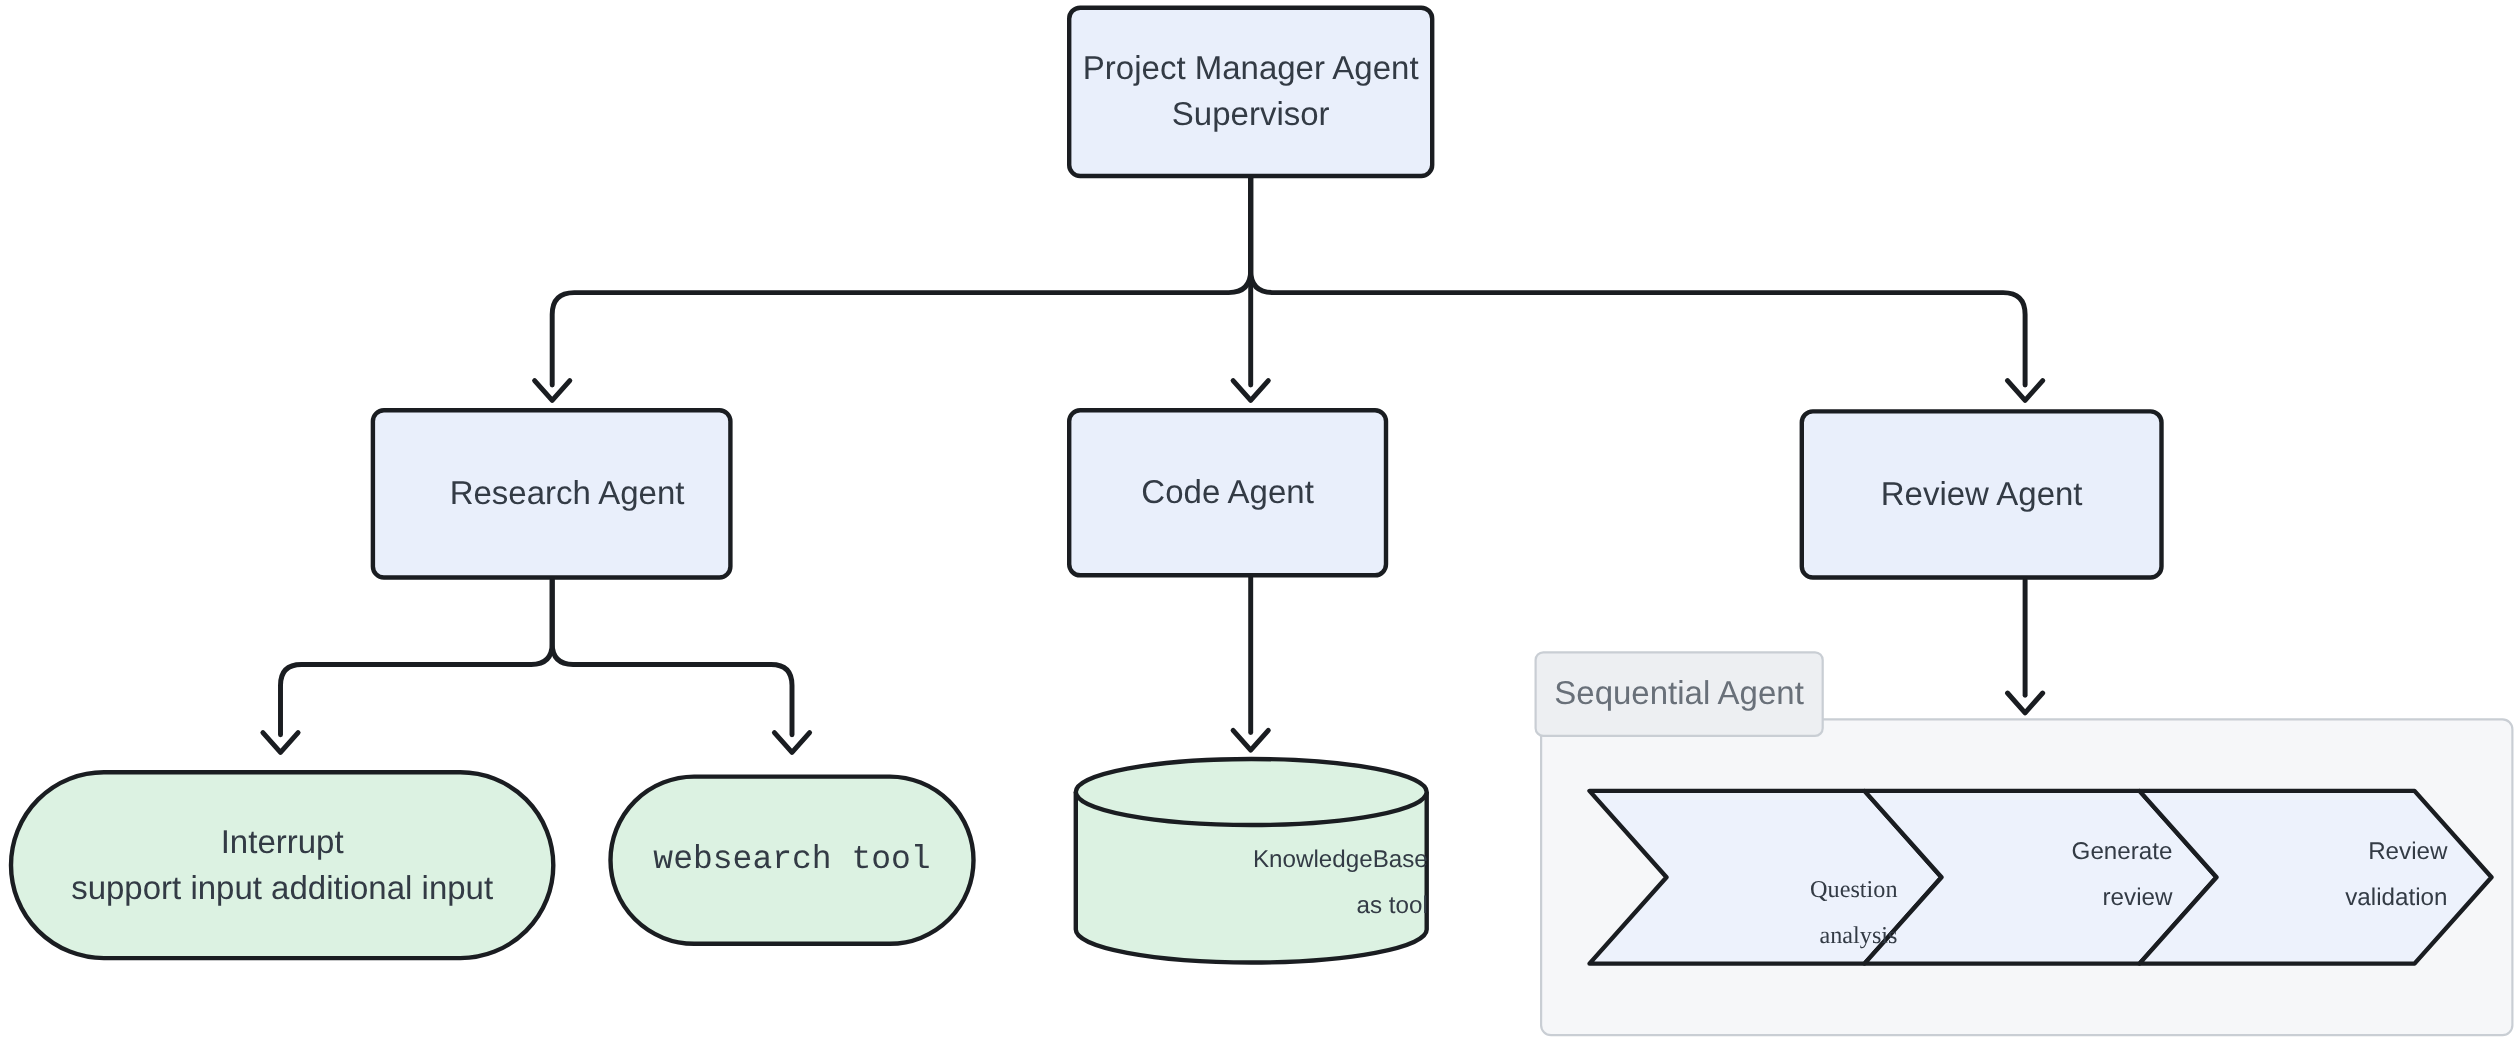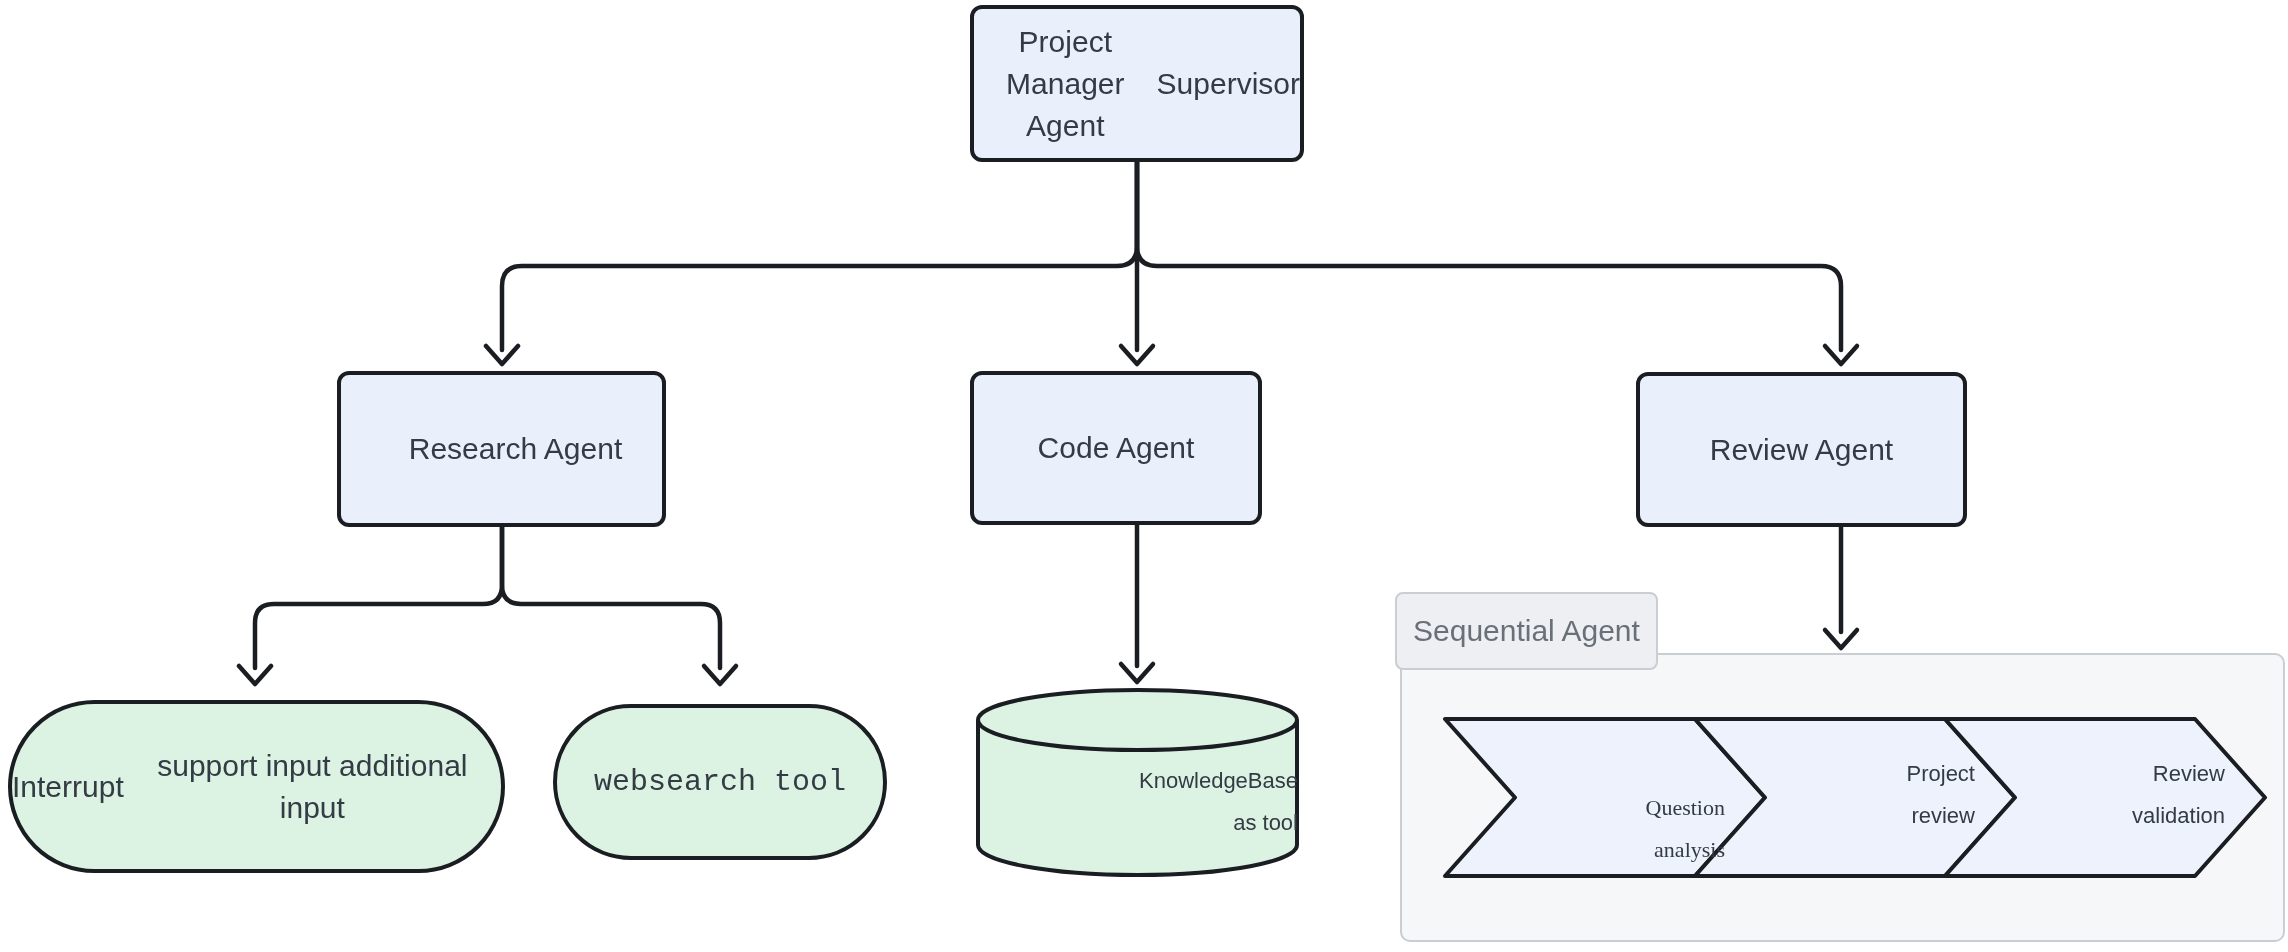--- a/index.html
+++ b/index.html
@@ -27,22 +27,22 @@
   .overlay{position:absolute;left:0;top:0;z-index:2;}
   .edge{stroke:var(--edge);stroke-width:4.5;fill:none;stroke-linecap:round;stroke-linejoin:round;}
   .arrowhead{stroke:var(--edge);stroke-width:4.5;fill:none;stroke-linecap:round;stroke-linejoin:round;}
   .chevron{fill:var(--chevron);stroke:var(--edge);stroke-width:4;stroke-linejoin:round;}
   .cyl{fill:var(--green);stroke:var(--edge);stroke-width:4;}
   .node{
     position:absolute;z-index:3;box-sizing:border-box;
     border:4px solid var(--stroke);
     background:var(--blue);
     border-radius:12px;
-    display:flex;flex-direction:row;align-items:center;justify-content:center;
-    font-size:30px;line-height:42px;text-align:center;
+    display:flex;flex-direction:column;align-items:center;justify-content:center;
+    font-size:30px;line-height:42px;text-align:left;
   }
   .stadium{background:var(--green);margin-top:12px;}
   .cluster-box{
     position:absolute;z-index:1;box-sizing:border-box;
     background:var(--cluster-bg);
     border:2px solid var(--cluster-border);
     border-radius:10px;
   }
   .cluster-label{
     position:absolute;z-index:3;box-sizing:border-box;
@@ -130,21 +130,21 @@
   <div class="cluster-label" style="left:1395px;top:592px;">
     <span>Sequential Agent</span>
   </div>
 
   <div class="float-text" style="left:1485px;top:787px;width:240px;font-family:Liberation Serif, serif;">
     <span>Question</span><br>
     <span>analysis</span>
   </div>
 
   <div class="float-text" style="left:1735px;top:753px;width:240px;">
-    <span>Project</span><br>
+    <span>Generate</span><br>
     <span>review</span>
   </div>
 
   <div class="float-text" style="left:1985px;top:753px;width:240px;">
     <span>Review</span><br>
     <span>validation</span>
   </div>
 
 </div>
 

